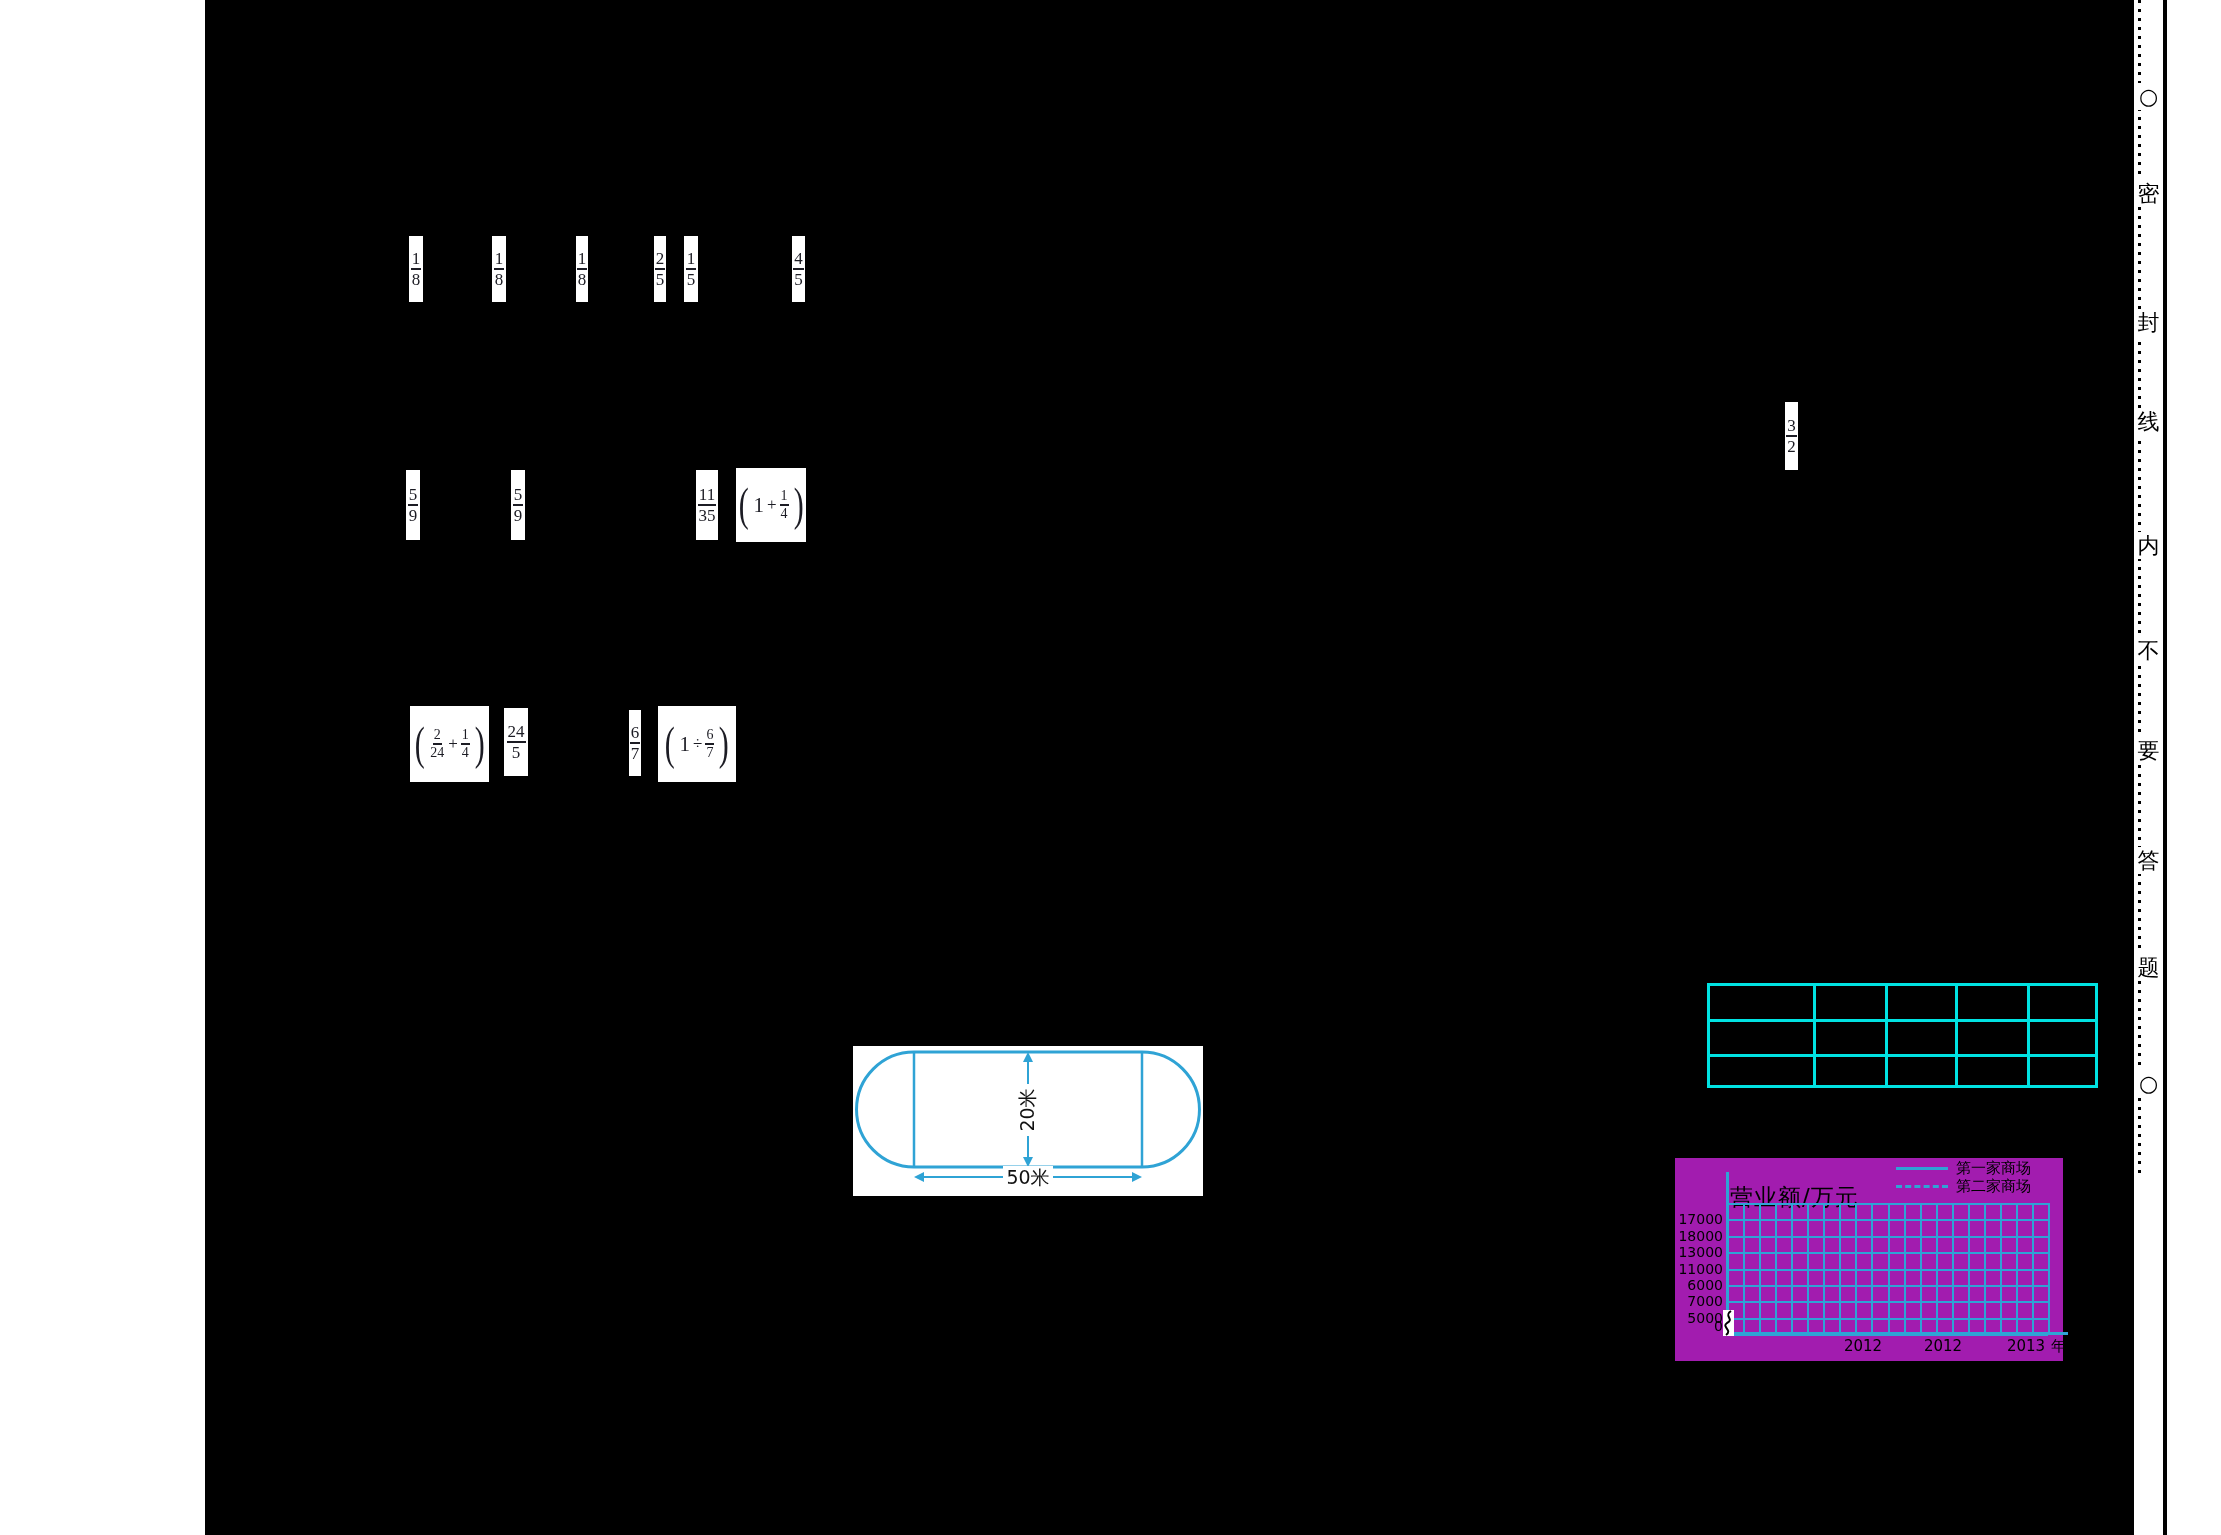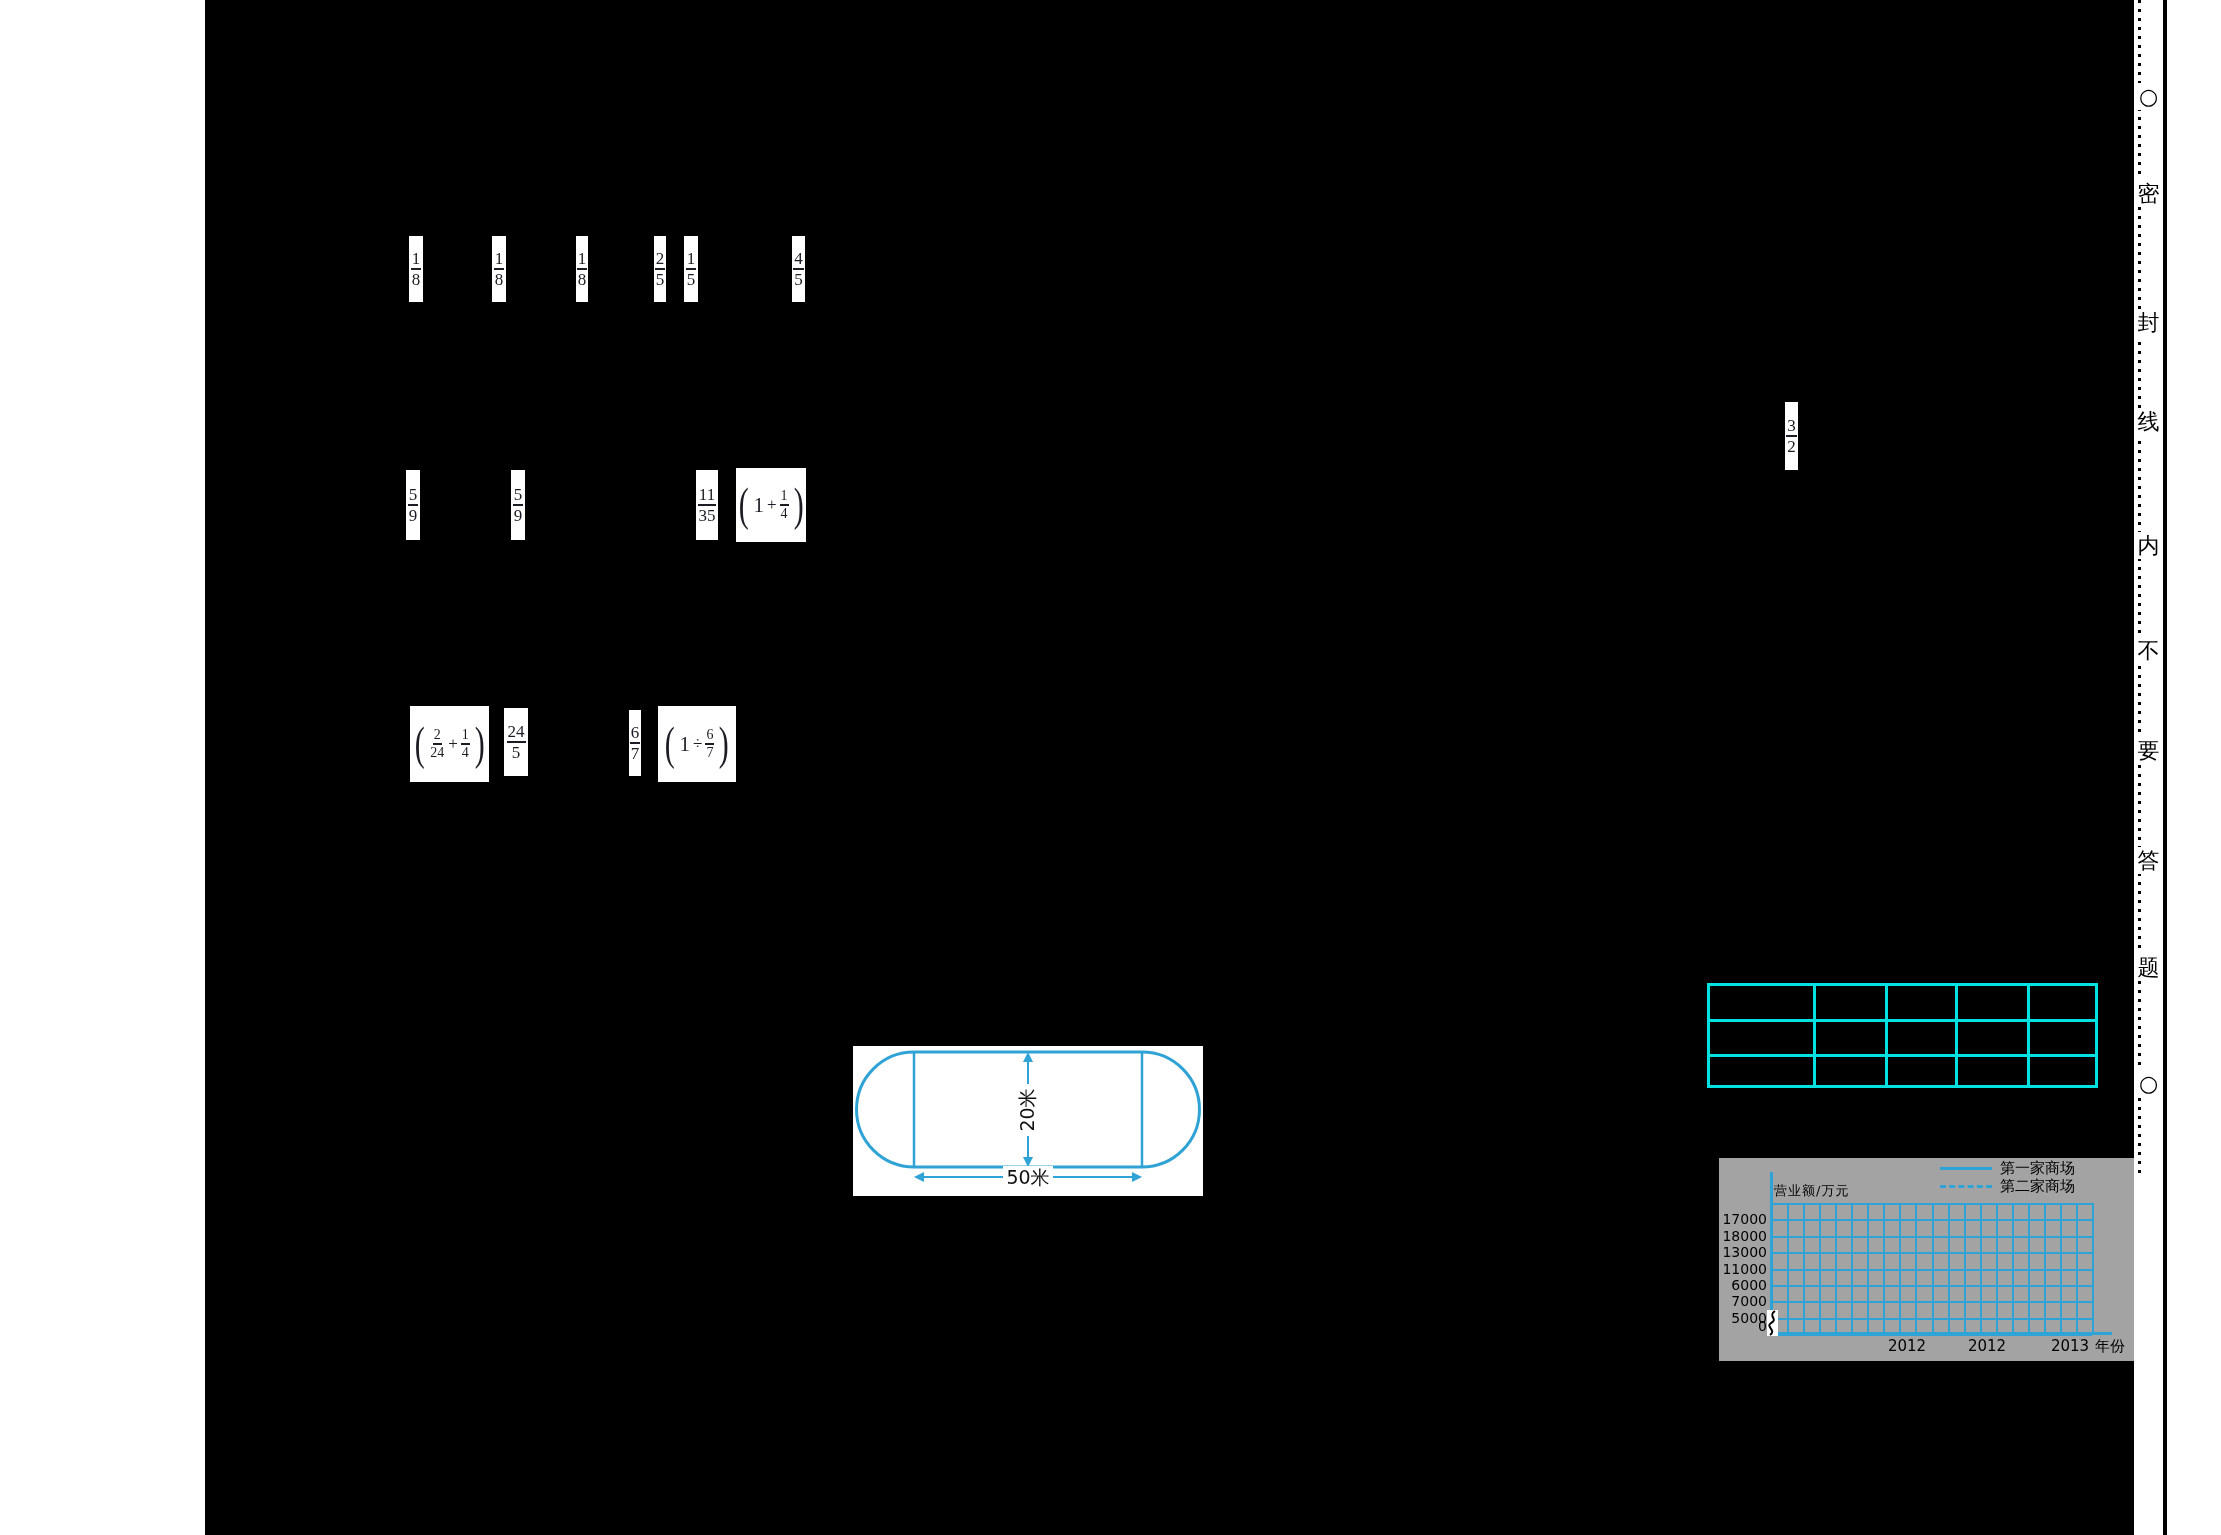--- a/index.html
+++ b/index.html
@@ -23,22 +23,22 @@
   
   #track-diagram{position:absolute;left:648px;top:1046px}
 
   
   #answer-table{position:absolute;left:1502px;top:983px;width:391px;height:105px;
                 border:3px solid var(--cyan2,#00e2e2)}
   #answer-table .vl{position:absolute;top:0;width:3px;height:100%;background:var(--cyan2,#00e2e2)}
   #answer-table .hl{position:absolute;left:0;height:3px;width:100%;background:var(--cyan2,#00e2e2)}
 
   
-  #chart-panel{position:absolute;left:1514px;top:1158px;width:418px;height:203px;background:#a3a3a3;color:#000}
-  #chart-ylabel{position:absolute;left:55px;top:24px;font-size:13px;letter-spacing:1px}
+  #chart-panel{position:absolute;left:1470px;top:1158px;width:388px;height:203px;background:#a21caf;color:#000}
+  #chart-ylabel{position:absolute;left:55px;top:24px;font-size:23px;letter-spacing:1px}
   #chart-legend{position:absolute;left:221px;top:1px}
   .leg-item{display:flex;align-items:center;gap:8px;height:18px}
   .leg-line{width:52px;height:0;border-top:3px solid var(--cyan,#2fa3d5)}
   .leg-line.dashed{border-top-style:dashed}
   .leg-label{font-size:15px;white-space:nowrap}
   #chart-grid{position:absolute;left:0;top:0;width:100%;height:100%}
   .gv{position:absolute;width:2px;background:var(--cyan,#2fa3d5)}
   .gh{position:absolute;height:2px;background:var(--cyan,#2fa3d5)}
   #y-axis{position:absolute;left:51px;top:14px;width:3px;height:163px;background:var(--cyan,#2fa3d5)}
   #x-axis{position:absolute;left:51px;top:174px;width:342px;height:3px;background:var(--cyan,#2fa3d5)}

